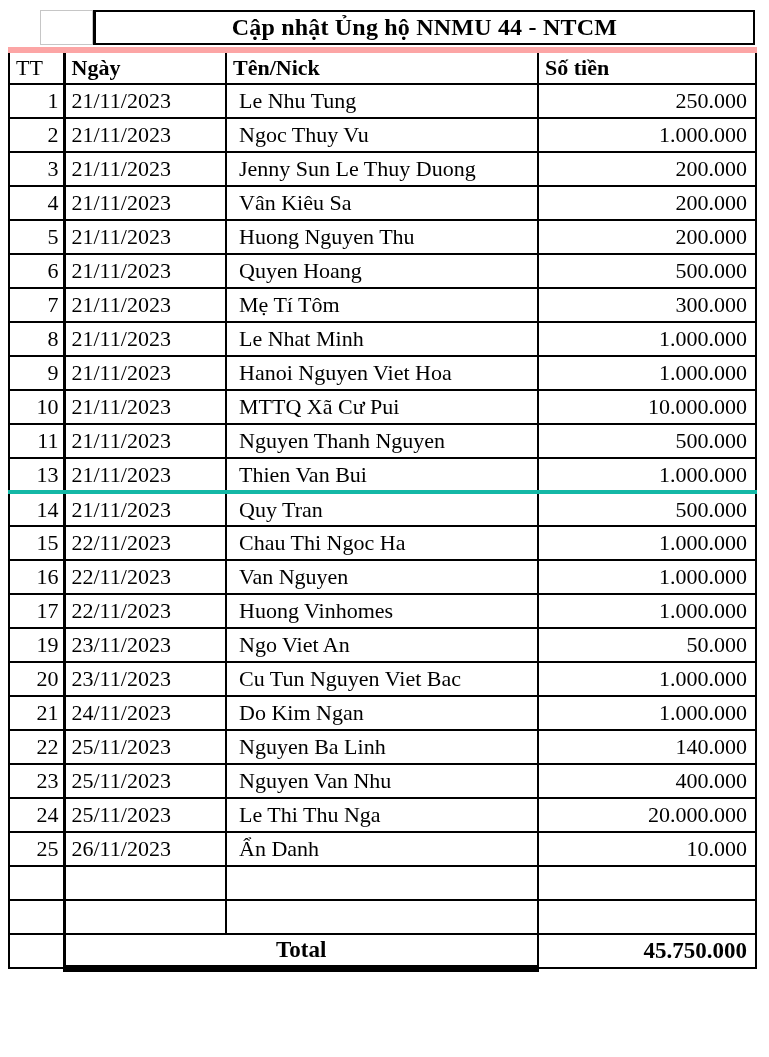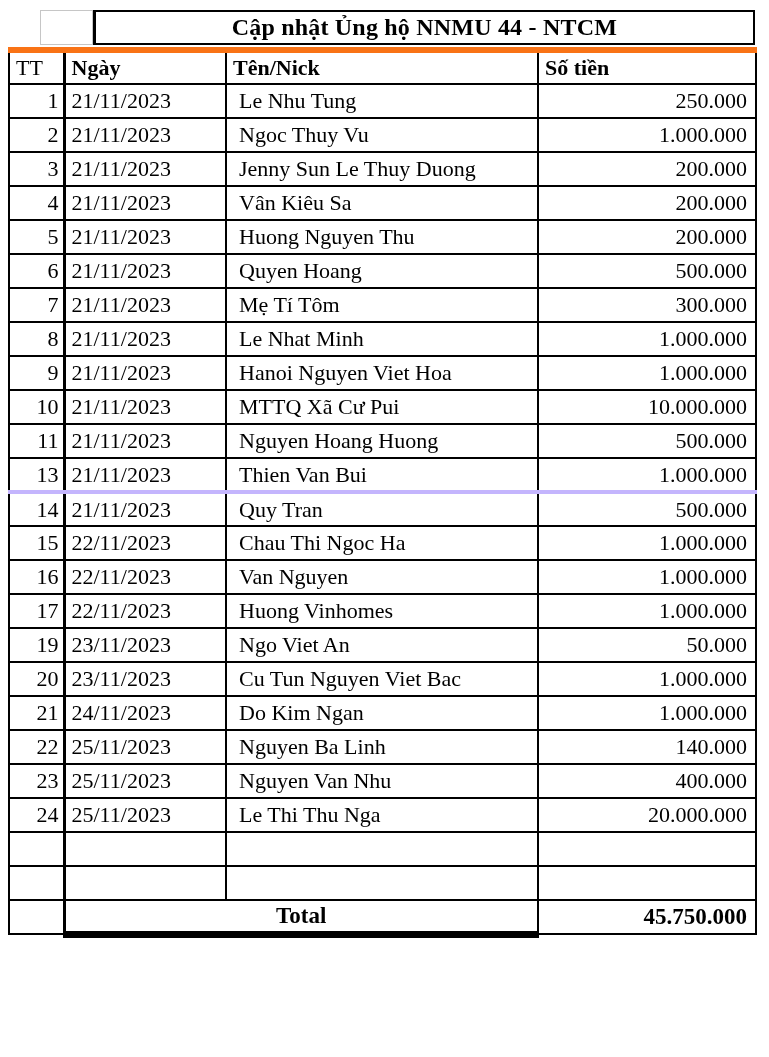--- a/index.html
+++ b/index.html
@@ -56,35 +56,35 @@
   .donations th, .donations td {
     border: 2px solid #000;
     height: 34px;
     font-size: 22px;
     padding: 0 6px;
     overflow: hidden;
     white-space: nowrap;
     vertical-align: middle;
   }
   .donations thead th {
-    border-top: 6px solid #f97316;
+    border-top: 6px solid #fca5a5;
     text-align: left;
     font-weight: bold;
   }
   .donations thead th.h-tt { font-weight: normal; }
   .donations td.c-tt {
     text-align: right;
     padding-right: 4px;
     border-right: 3px solid #000;
   }
   .donations thead th.h-tt { border-right: 3px solid #000; }
   .donations td.c-date { text-align: left; }
   .donations td.c-name { text-align: left; padding-left: 12px; }
   .donations td.c-amount { text-align: right; padding-right: 8px; }
-  .donations tr.thick-top td { border-top: 4px solid #c4b5fd; }
+  .donations tr.thick-top td { border-top: 4px solid #14b8a6; }
   
   .donations tfoot td {
     font-weight: bold;
     height: 34px;
   }
   .donations tfoot td.total-tt { border-right: 3px solid #000; }
   .donations tfoot td.total-label {
     text-align: center;
     border-bottom: 7px solid #000;
     font-size: 23px;
@@ -178,21 +178,21 @@
         </tr>
         <tr>
           <td class="c-tt">10</td>
           <td class="c-date">21/11/2023</td>
           <td class="c-name">MTTQ Xã Cư Pui</td>
           <td class="c-amount">10.000.000</td>
         </tr>
         <tr>
           <td class="c-tt">11</td>
           <td class="c-date">21/11/2023</td>
-          <td class="c-name">Nguyen Hoang Huong</td>
+          <td class="c-name">Nguyen Thanh Nguyen</td>
           <td class="c-amount">500.000</td>
         </tr>
         <tr>
           <td class="c-tt">13</td>
           <td class="c-date">21/11/2023</td>
           <td class="c-name">Thien Van Bui</td>
           <td class="c-amount">1.000.000</td>
         </tr>
         <tr class="thick-top">
           <td class="c-tt">14</td>
@@ -246,20 +246,26 @@
           <td class="c-tt">23</td>
           <td class="c-date">25/11/2023</td>
           <td class="c-name">Nguyen Van Nhu</td>
           <td class="c-amount">400.000</td>
         </tr>
         <tr>
           <td class="c-tt">24</td>
           <td class="c-date">25/11/2023</td>
           <td class="c-name">Le Thi Thu Nga</td>
           <td class="c-amount">20.000.000</td>
+        </tr>
+        <tr>
+          <td class="c-tt">25</td>
+          <td class="c-date">26/11/2023</td>
+          <td class="c-name">Ẩn Danh</td>
+          <td class="c-amount">10.000</td>
         </tr>
         <tr>
           <td class="c-tt"></td>
           <td class="c-date"></td>
           <td class="c-name"></td>
           <td class="c-amount"></td>
         </tr>
         <tr>
           <td class="c-tt"></td>
           <td class="c-date"></td>

